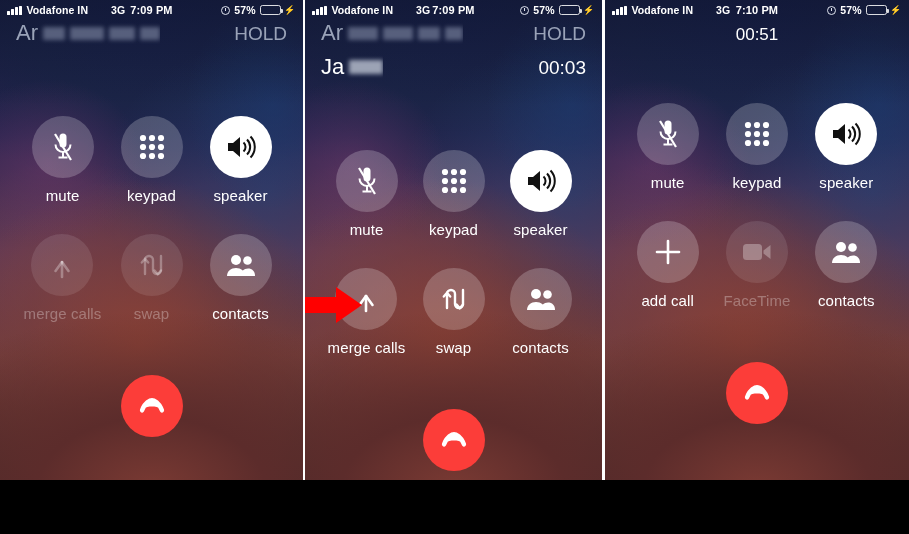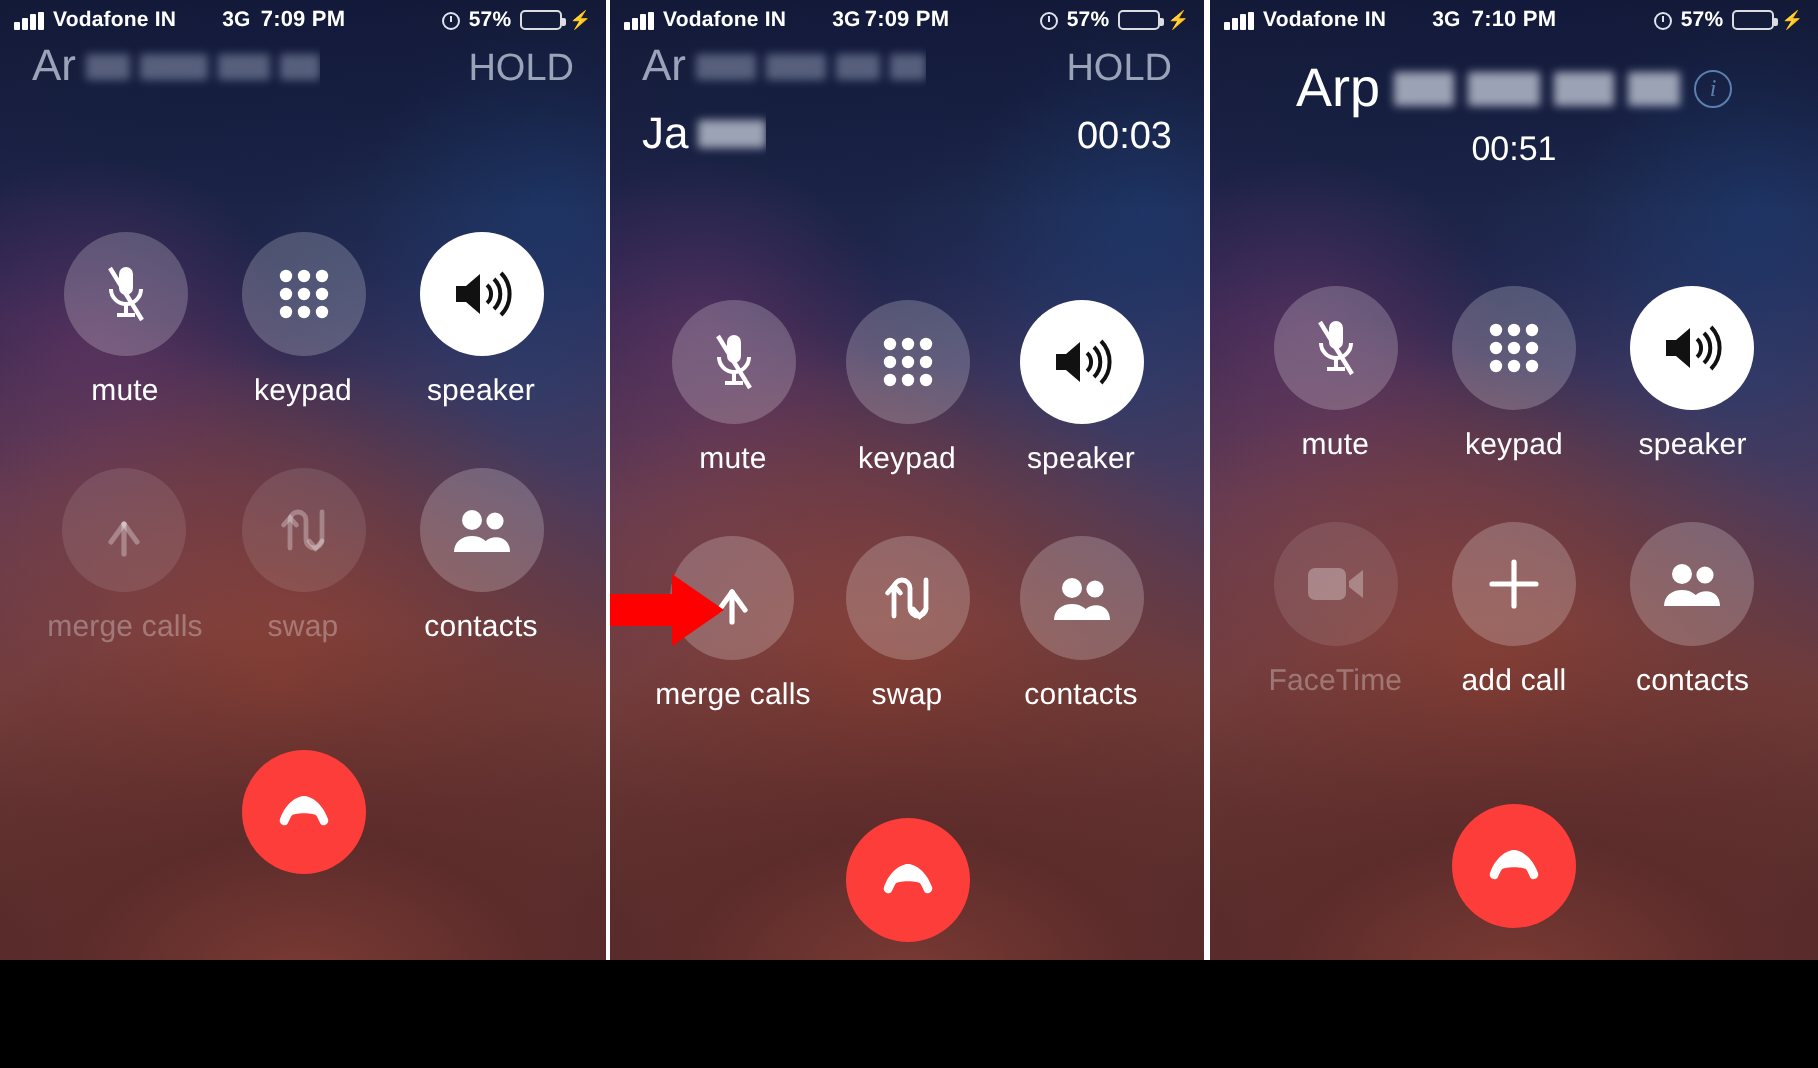--- a/index.html
+++ b/index.html
@@ -429,28 +429,20 @@
       <div class="sb-mid">7:10 PM</div>
       <div class="sb-right">
         <span class="alarm-ic"></span>
         <span class="batt-pct">57%</span>
         <span class="batt"><span class="batt-fill" style="width:57%"></span></span>
         <span class="bolt">⚡</span>
       </div>
     </div>
 
     <div class="callhead-single">
-      <div class="nm-center">
-        <span>Arp</span>
-        <span class="redact" style="width:30px;height:17px"></span>
-        <span class="redact" style="width:36px;height:17px"></span>
-        <span class="redact" style="width:30px;height:17px"></span>
-        <span class="redact" style="width:26px;height:17px"></span>
-        <span class="info-ic">i</span>
-      </div>
       <div class="timer-center">00:51</div>
     </div>
 
     <div class="grid">
       <div class="cell">
         <div class="btn">
           <svg width="24" height="30" viewBox="0 0 24 30">
               <g fill="currentColor">
                 <rect x="8.5" y="1.5" width="7" height="14" rx="3.5"></rect>
                 <path d="M4.5 12.5a7.5 7.5 0 0 0 15 0" fill="none" stroke="currentColor" stroke-width="2"></path>
@@ -482,37 +474,37 @@
         <div class="btn active">
           <svg width="30" height="26" viewBox="0 0 30 26" fill="currentColor">
               <path d="M2 9h5l7-6v20l-7-6H2z"></path>
               <path d="M17.5 8.5a6 6 0 0 1 0 9" fill="none" stroke="currentColor" stroke-width="2"></path>
               <path d="M21 5.5a10.5 10.5 0 0 1 0 15" fill="none" stroke="currentColor" stroke-width="2"></path>
               <path d="M24.5 2.5a15 15 0 0 1 0 21" fill="none" stroke="currentColor" stroke-width="2"></path>
             </svg>
         </div>
         <span class="lbl">speaker</span>
       </div>
+      <div class="cell">
+        <div class="btn">
+          <svg width="28" height="28" viewBox="0 0 28 28" stroke="currentColor" stroke-width="2.6" stroke-linecap="round">
+              <line x1="14" y1="3" x2="14" y2="25"></line>
+              <line x1="3" y1="14" x2="25" y2="14"></line>
+            </svg>
+        </div>
+        <span class="lbl">add call</span>
+      </div>
       <div class="cell off">
         <div class="btn">
           <svg width="30" height="20" viewBox="0 0 30 20" fill="currentColor">
               <rect x="1" y="2" width="19" height="16" rx="3.5"></rect>
               <path d="M21.5 8.5l7-5.5v14l-7-5.5z"></path>
             </svg>
         </div>
         <span class="lbl">FaceTime</span>
-      </div>
-      <div class="cell">
-        <div class="btn">
-          <svg width="28" height="28" viewBox="0 0 28 28" stroke="currentColor" stroke-width="2.6" stroke-linecap="round">
-              <line x1="14" y1="3" x2="14" y2="25"></line>
-              <line x1="3" y1="14" x2="25" y2="14"></line>
-            </svg>
-        </div>
-        <span class="lbl">add call</span>
       </div>
       <div class="cell">
         <div class="btn">
           <svg width="30" height="24" viewBox="0 0 30 24" fill="currentColor">
               <circle cx="10" cy="7" r="5"></circle>
               <path d="M1 23c0-5 4-8 9-8s9 3 9 8z"></path>
               <circle cx="21.5" cy="7.5" r="4.3"></circle>
               <path d="M14.5 23c0-4.6 3.4-7.4 7.6-7.4 3.9 0 6.9 2.6 6.9 7.4z"></path>
             </svg>
         </div>

